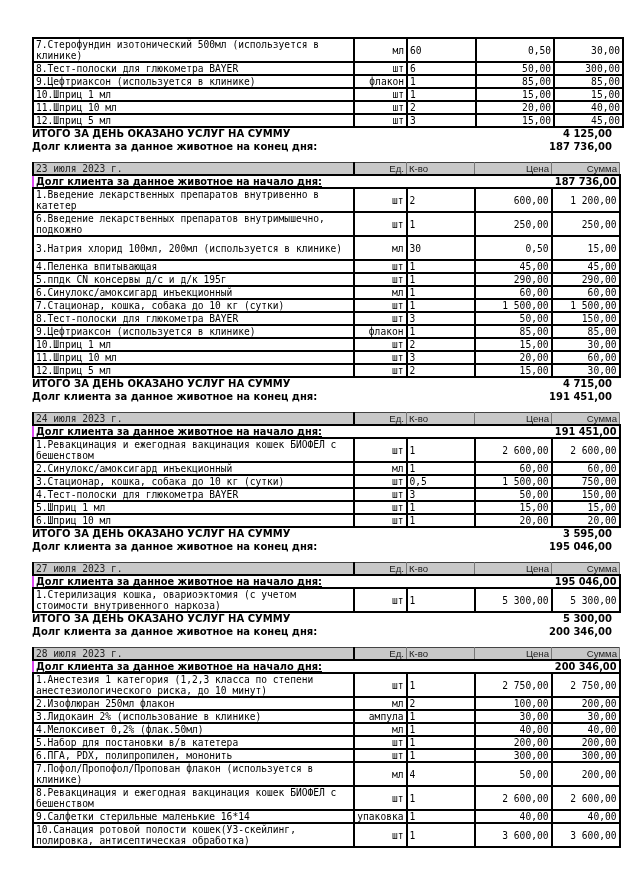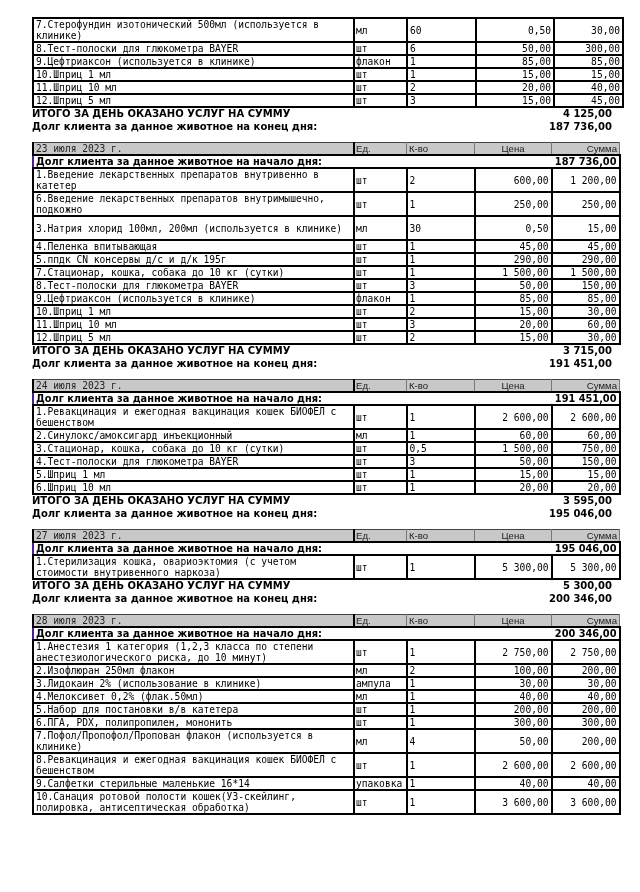--- a/index.html
+++ b/index.html
@@ -1,33 +1,33 @@
 <!DOCTYPE html>
 <html><head>
 <meta charset="utf-8">
 <style>
   html, body { margin:0; padding:0; background:#ffffff; }
   body { width:640px; height:892px; overflow:hidden; position:relative; font-family:"DejaVu Sans Mono", monospace; color:#000; }
-  .page { position:absolute; left:32px; top:17px; width:582px; }
+  .page { position:absolute; left:32px; top:37px; width:582px; }
   table.day { border-collapse:collapse; width:582px; table-layout:fixed; }
   table.day td { padding:0 2px; font-size:9.6px; line-height:11px; vertical-align:middle; border:2px solid #000; border-left:none; border-right:none; }
   td.c-item { width:315px; border-left:2px solid #000 !important; border-right:2px solid #000 !important; text-align:left; }
-  td.c-unit { width:48px; border-right:2px solid #000 !important; text-align:left; padding-left:1px !important;margin-left:46px; }
+  td.c-unit { width:48px; border-right:2px solid #000 !important; text-align:right; padding-left:1px !important;margin-left:46px; }
   td.c-qty { width:63px; border-right:2px solid #000 !important; }
   td.c-price { width:72px; border-right:2px solid #000 !important; text-align:right; }
   td.c-sum { width:63px; border-right:2px solid #000 !important; text-align:right; }
   tr.row-tall td { height:22px; }
   tr.row-single td { height:11px; }
   tr.hdr td { background:#c8c8c8; font-family:Liberation Sans, sans-serif; font-size:9.6px; border-top:1px solid #444; border-bottom:2px solid #000; height:11px; color:#222; }
   tr.hdr td.c-item { font-family:"DejaVu Sans Mono", monospace;margin-top:44px; }
   tr.hdr td.c-unit, tr.hdr td.c-qty, tr.hdr td.c-price, tr.hdr td.c-sum { border-right:1px solid #777 !important; }
-  tr.hdr td.c-price { text-align:center; }
+  tr.hdr td.c-price { text-align:right; }
   tr.hdr td.c-sum { text-align:right; }
   tr.open td { font-family:"DejaVu Sans", sans-serif; font-weight:bold; font-size:9.8px; height:11px; }
-  tr.open td.c-open-label { border-left:2px solid #4c1d95; border-right:none; }
+  tr.open td.c-open-label { border-left:2px solid #d946ef; border-right:none;text-decoration:underline; }
   tr.open td.c-sum { font-weight:bold; }
   .totals { width:582px; font-family:"DejaVu Sans", sans-serif; font-weight:bold; font-size:10px; line-height:12px; }
   .totals .line { display:flex; justify-content:space-between; height:12.5px; }
   .totals .val { padding-right:2px; }
   .gap { height:9px; }
 </style>
 </head>
 <body>
 
 <div class="page">
@@ -133,20 +133,27 @@
             <td class="c-sum">45,00</td>
           </tr>
           <tr class="row-single">
             <td class="c-item">5.ппдк CN консервы д/с и д/к 195г</td>
             <td class="c-unit">шт</td>
             <td class="c-qty">1</td>
             <td class="c-price">290,00</td>
             <td class="c-sum">290,00</td>
           </tr>
           <tr class="row-single">
+            <td class="c-item">6.Синулокс/амоксигард инъекционный</td>
+            <td class="c-unit">мл</td>
+            <td class="c-qty">1</td>
+            <td class="c-price">60,00</td>
+            <td class="c-sum">60,00</td>
+          </tr>
+          <tr class="row-single">
             <td class="c-item">7.Стационар, кошка, собака до 10 кг (сутки)</td>
             <td class="c-unit">шт</td>
             <td class="c-qty">1</td>
             <td class="c-price">1 500,00</td>
             <td class="c-sum">1 500,00</td>
           </tr>
           <tr class="row-single">
             <td class="c-item">8.Тест-полоски для глюкометра BAYER</td>
             <td class="c-unit">шт</td>
             <td class="c-qty">3</td>
@@ -179,21 +186,21 @@
             <td class="c-unit">шт</td>
             <td class="c-qty">2</td>
             <td class="c-price">15,00</td>
             <td class="c-sum">30,00</td>
           </tr>
         </tbody>
       </table>
       <div class="totals">
         <div class="line">
           <span>ИТОГО ЗА ДЕНЬ ОКАЗАНО УСЛУГ НА СУММУ</span>
-          <span class="val">3 715,00</span>
+          <span class="val">4 715,00</span>
         </div>
         <div class="line">
           <span>Долг клиента за данное животное на конец дня:</span>
           <span class="val">191 451,00</span>
         </div>
       </div>
       <div class="gap"></div>
       <table class="day">
         <tbody>
           <tr class="hdr">

